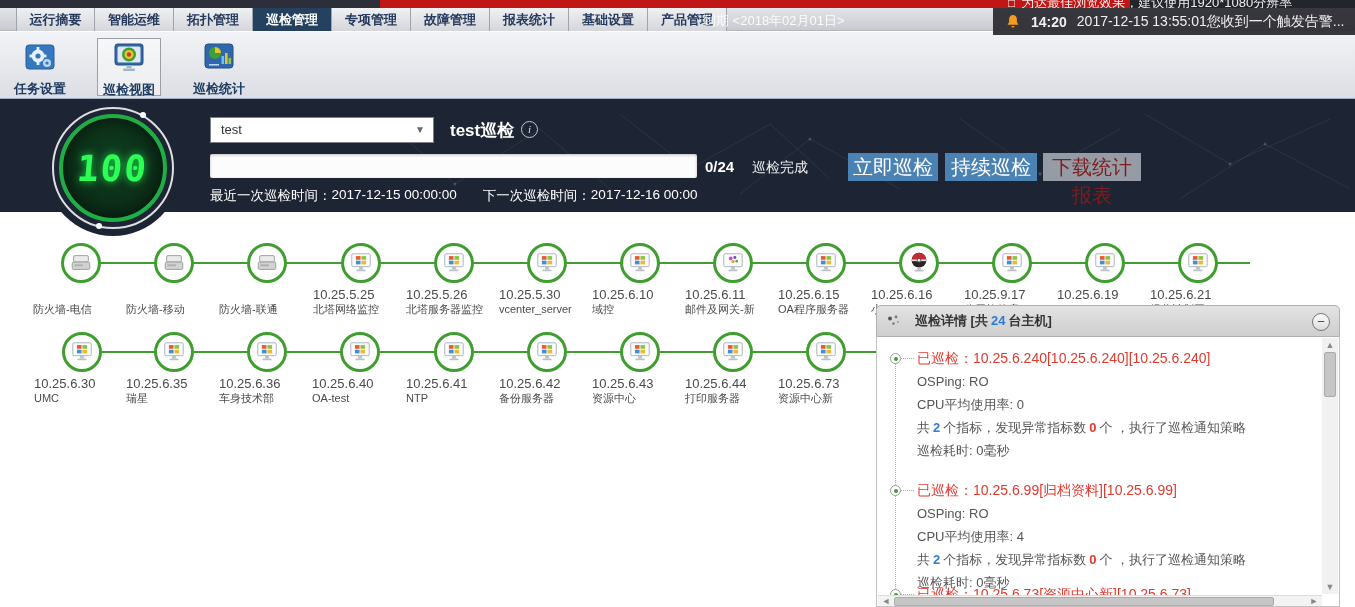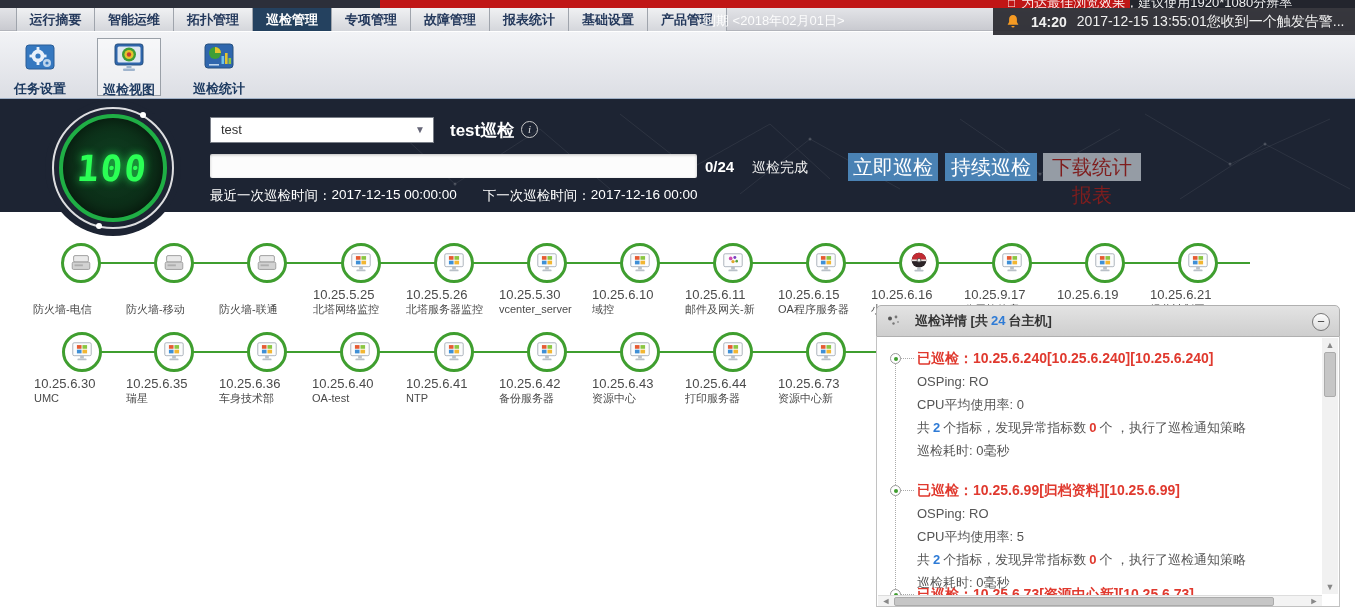--- a/index.html
+++ b/index.html
@@ -93,21 +93,21 @@
   .p-title { margin-left:14px; font-size:13px; font-weight:bold; color:#333; }
   .p-title .cnt { color:#2e7bd6; margin:0 3px; }
   .min-btn { position:absolute; right:9px; top:7px; width:18px; height:18px; border-radius:50%;
     border:1px solid #777; background:linear-gradient(#fdfdfd,#dcdcdc); color:#444; font-size:13px;
     line-height:15px; text-align:center; cursor:pointer; }
   .panel-body { position:absolute; top:32px; left:0; right:0; bottom:0; background:#fff;
     border:1px solid #c2c2c2; border-top:none; overflow:hidden; }
   .tree-rail { position:absolute; left:18px; top:20px; height:238px; border-left:1px dotted #aaa; }
   .entry { position:absolute; left:40px; right:26px; }
   .e1 { top:14px; } .e2 { top:146px; } .e3 { top:250px; }
-  .e-title { font-size:14px; font-weight:bold; color:#e0392e; line-height:15px; white-space:nowrap; }
+  .e-title { font-size:14px; font-weight:normal; color:#e0392e; line-height:15px; white-space:nowrap; }
   .e-line { font-size:13px; color:#555; line-height:15px; margin-top:8px; white-space:nowrap; }
   .num-b { color:#2e7bd6; font-weight:bold; margin:0 3px; }
   .num-r { color:#e0392e; font-weight:bold; margin:0 3px; }
   .bullet { position:absolute; left:13px; width:11px; height:11px; border-radius:50%; border:1px solid #999;
     background:#fff; }
   .bullet::before { content:""; position:absolute; left:2.5px; top:2.5px; width:4px; height:4px;
     border-radius:50%; background:#3f9e2f; }
   .bullet::after { content:""; position:absolute; left:10px; top:4px; width:13px; border-top:1px dotted #aaa; }
   .bl1 { top:16px; } .bl2 { top:148px; } .bl3 { top:252px; }
   .vscroll { position:absolute; right:1px; top:1px; width:16px; height:256px; background:#f1f1f1; z-index:6; }
@@ -595,21 +595,21 @@
         <div class="e-line">CPU平均使用率: 0</div>
         <div class="e-line">
           <span>共</span><span class="num-b">2</span><span>个指标，发现异常指标数</span><span class="num-r">0</span><span>个 ，执行了巡检通知策略</span>
         </div>
         <div class="e-line">巡检耗时: 0毫秒</div>
       </div>
 
       <div class="entry e2">
         <div class="e-title">已巡检：10.25.6.99[归档资料][10.25.6.99]</div>
         <div class="e-line">OSPing: RO</div>
-        <div class="e-line">CPU平均使用率: 5</div>
+        <div class="e-line">CPU平均使用率: 4</div>
         <div class="e-line">
           <span>共</span><span class="num-b">2</span><span>个指标，发现异常指标数</span><span class="num-r">0</span><span>个 ，执行了巡检通知策略</span>
         </div>
         <div class="e-line">巡检耗时: 0毫秒</div>
       </div>
 
       <div class="entry e3">
         <div class="e-title">已巡检：10.25.6.73[资源中心新][10.25.6.73]</div>
       </div>
 

